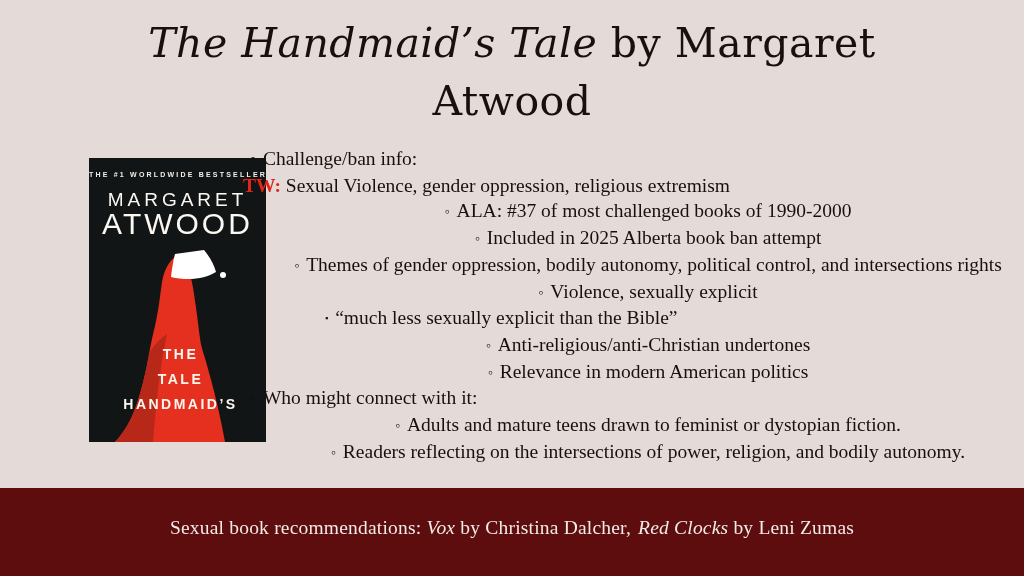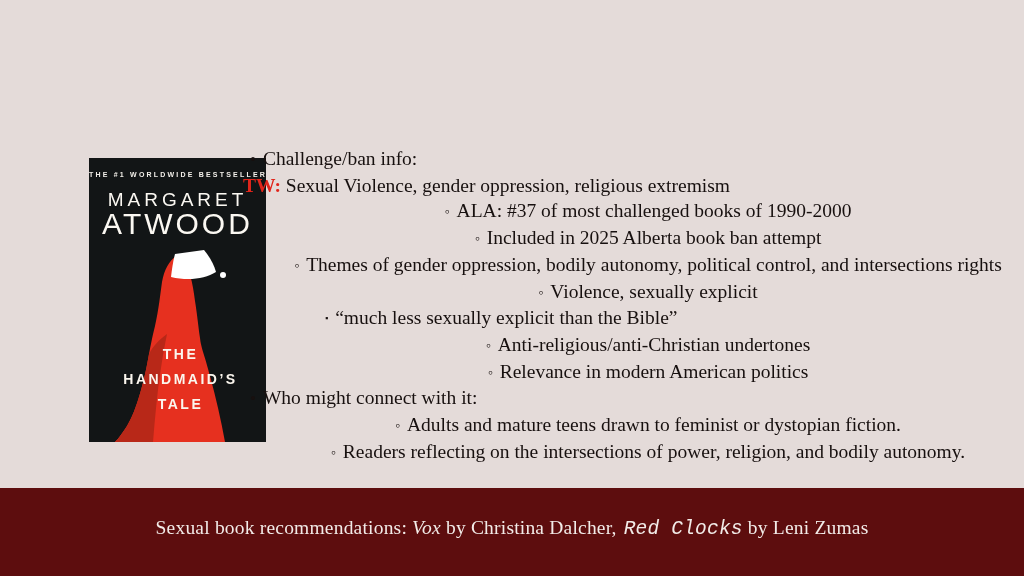--- a/index.html
+++ b/index.html
@@ -119,27 +119,31 @@
     align-items: center;
     justify-content: center;
   }
   .footer-text {
     font-size: 19.5px;
     color: #f2ebe8;
     letter-spacing: 0.2px;
     margin-top: -8px;
   }
   .footer-text .book-italic { font-style: italic; }
-  .footer-text .gap { margin-left: 7px; font-family: Liberation Mono, monospace; }
+  .footer-text .gap { margin-left: 7px; }
 </style>
 </head>
 <body>
 
 <div class="slide">
 
+  <div class="title">
+    <div class="title-line1"><span class="italic">The Handmaid’s Tale</span><span> by Margaret</span></div>
+    <div class="title-line2">Atwood</div>
+  </div>
 
   <div class="book-cover">
     <svg class="cover-art" viewBox="0 0 177 284" aria-hidden="true">
       <path fill="#e6301f" d="M 88,97
            C 80,103 75,112 73,124
            C 71,138 70,150 66,168
            C 63,180 62,186 60,196
            C 56,220 48,252 38,268
            C 34,274 30,280 26,284
            L 136,284
@@ -160,22 +164,22 @@
            C 121,99 125,107 127,114
            C 116,121 99,123 82,119
            C 83,111 84,103 86,96 Z"></path>
       <circle fill="#ffffff" cx="134" cy="117" r="3"></circle>
     </svg>
     <div class="cover-tagline">THE #1 WORLDWIDE BESTSELLER</div>
     <div class="cover-author-first">MARGARET</div>
     <div class="cover-author-last">ATWOOD</div>
     <div class="cover-title">
       <div>THE</div>
+      <div>TALE</div>
       <div>HANDMAID’S</div>
-      <div>TALE</div>
     </div>
   </div>
 
   <div class="content">
     <div class="line lvl1"><span class="marker">•</span><span>Challenge/ban info:</span></div>
 
     <div class="line tw-line"><span class="tw-label">TW:</span><span> Sexual Violence, gender oppression, religious extremism</span></div>
     <div class="line lvl2"><span class="marker">◦</span><span>ALA: #37 of most challenged books of 1990-2000</span></div>
     <div class="line lvl2"><span class="marker">◦</span><span>Included in 2025 Alberta book ban attempt</span></div>
     <div class="line lvl2"><span class="marker">◦</span><span>Themes of gender oppression, bodily autonomy, political control, and intersections rights</span></div>

